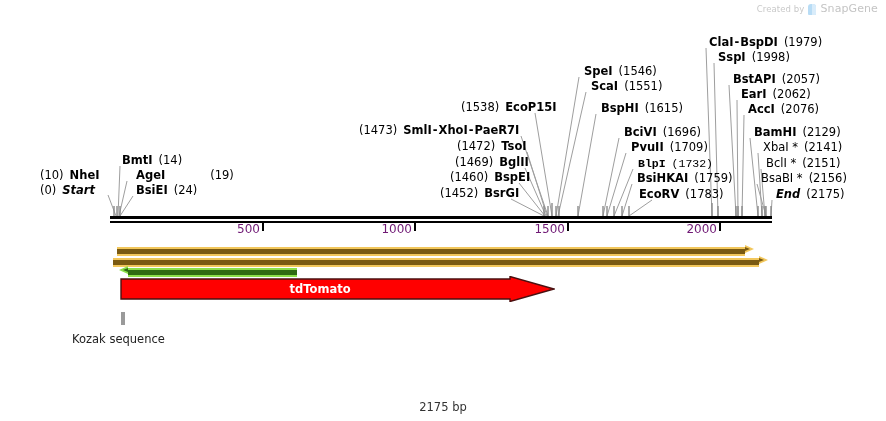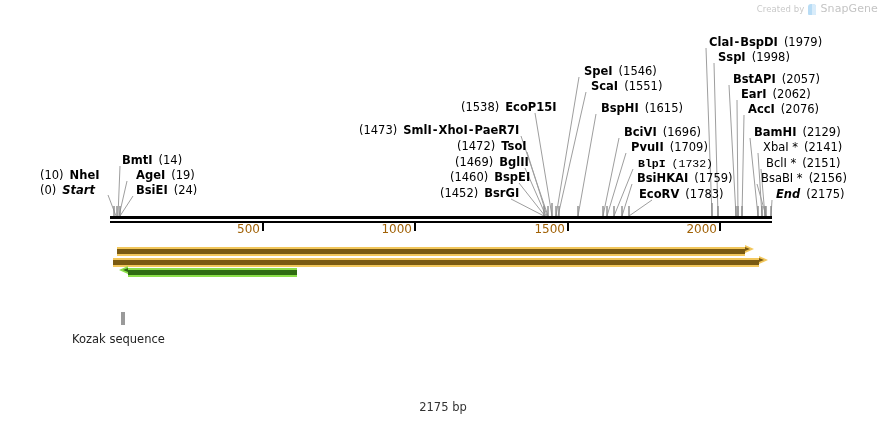--- a/index.html
+++ b/index.html
@@ -114,21 +114,21 @@
     position: absolute;
     top: 223px;
     width: 2px;
     height: 8px;
     background: #000;
   }
   .tick-label {
     position: absolute;
     top: 222px;
     font-size: 12px;
-    color: #a16207;
+    color: #701a75;
     transform: translateX(-100%);
     padding-right: 2px;
   }
 
   
   .arrow-orange {
     position: absolute;
     height: 9px;
   }
   .arrow-orange .shaft {
@@ -302,21 +302,21 @@
   </svg>
 
   <div class="label-row" style="left:122px; top:155px;">
     <span class="lbl-name">BmtI</span>
     <span class="lbl-pos gap-l">(14)</span>
   </div>
   <div class="label-row" style="left:40px; top:170px;">
     <span class="lbl-pos gap-r">(10)</span>
     <span class="lbl-name">NheI</span>
   </div>
-  <div class="label-row" style="left:136px; top:170px;">
+  <div class="label-row" style="left:136px; top:170px;gap:39px;">
     <span class="lbl-name">AgeI</span>
     <span class="lbl-pos gap-l">(19)</span>
   </div>
   <div class="label-row" style="left:40px; top:185px;">
     <span class="lbl-pos gap-r">(0)</span>
     <span class="lbl-name italic">Start</span>
   </div>
   <div class="label-row" style="left:136px; top:185px;">
     <span class="lbl-name">BsiEI</span>
     <span class="lbl-pos gap-l">(24)</span>
@@ -484,19 +484,25 @@
     <div class="head" style="left:646px;"></div>
     <div class="head-inner" style="left:646px;"></div>
   </div>
 
   <div class="arrow-green" style="left:119px; top:266px; width:178px;">
     <div class="head"></div>
     <div class="head-inner" style="left:4px;"></div>
     <div class="shaft" style="left:9px; width:169px;"></div>
   </div>
 
+  <div class="gene-arrow">
+    <svg width="435" height="26" viewBox="0 0 435 26">
+      <polygon points="1,3 390,3 390,0.5 434,13 390,25.5 390,23 1,23" fill="#ff0000" stroke="#4a1010" stroke-width="1.4" stroke-linejoin="miter"></polygon>
+    </svg>
+    <div class="gene-label">tdTomato</div>
+  </div>
 
   <div class="kozak-mark"></div>
   <div class="kozak-label">Kozak sequence</div>
 
   <div class="map-size">2175 bp</div>
 
 </div>
 
 </body></html>

